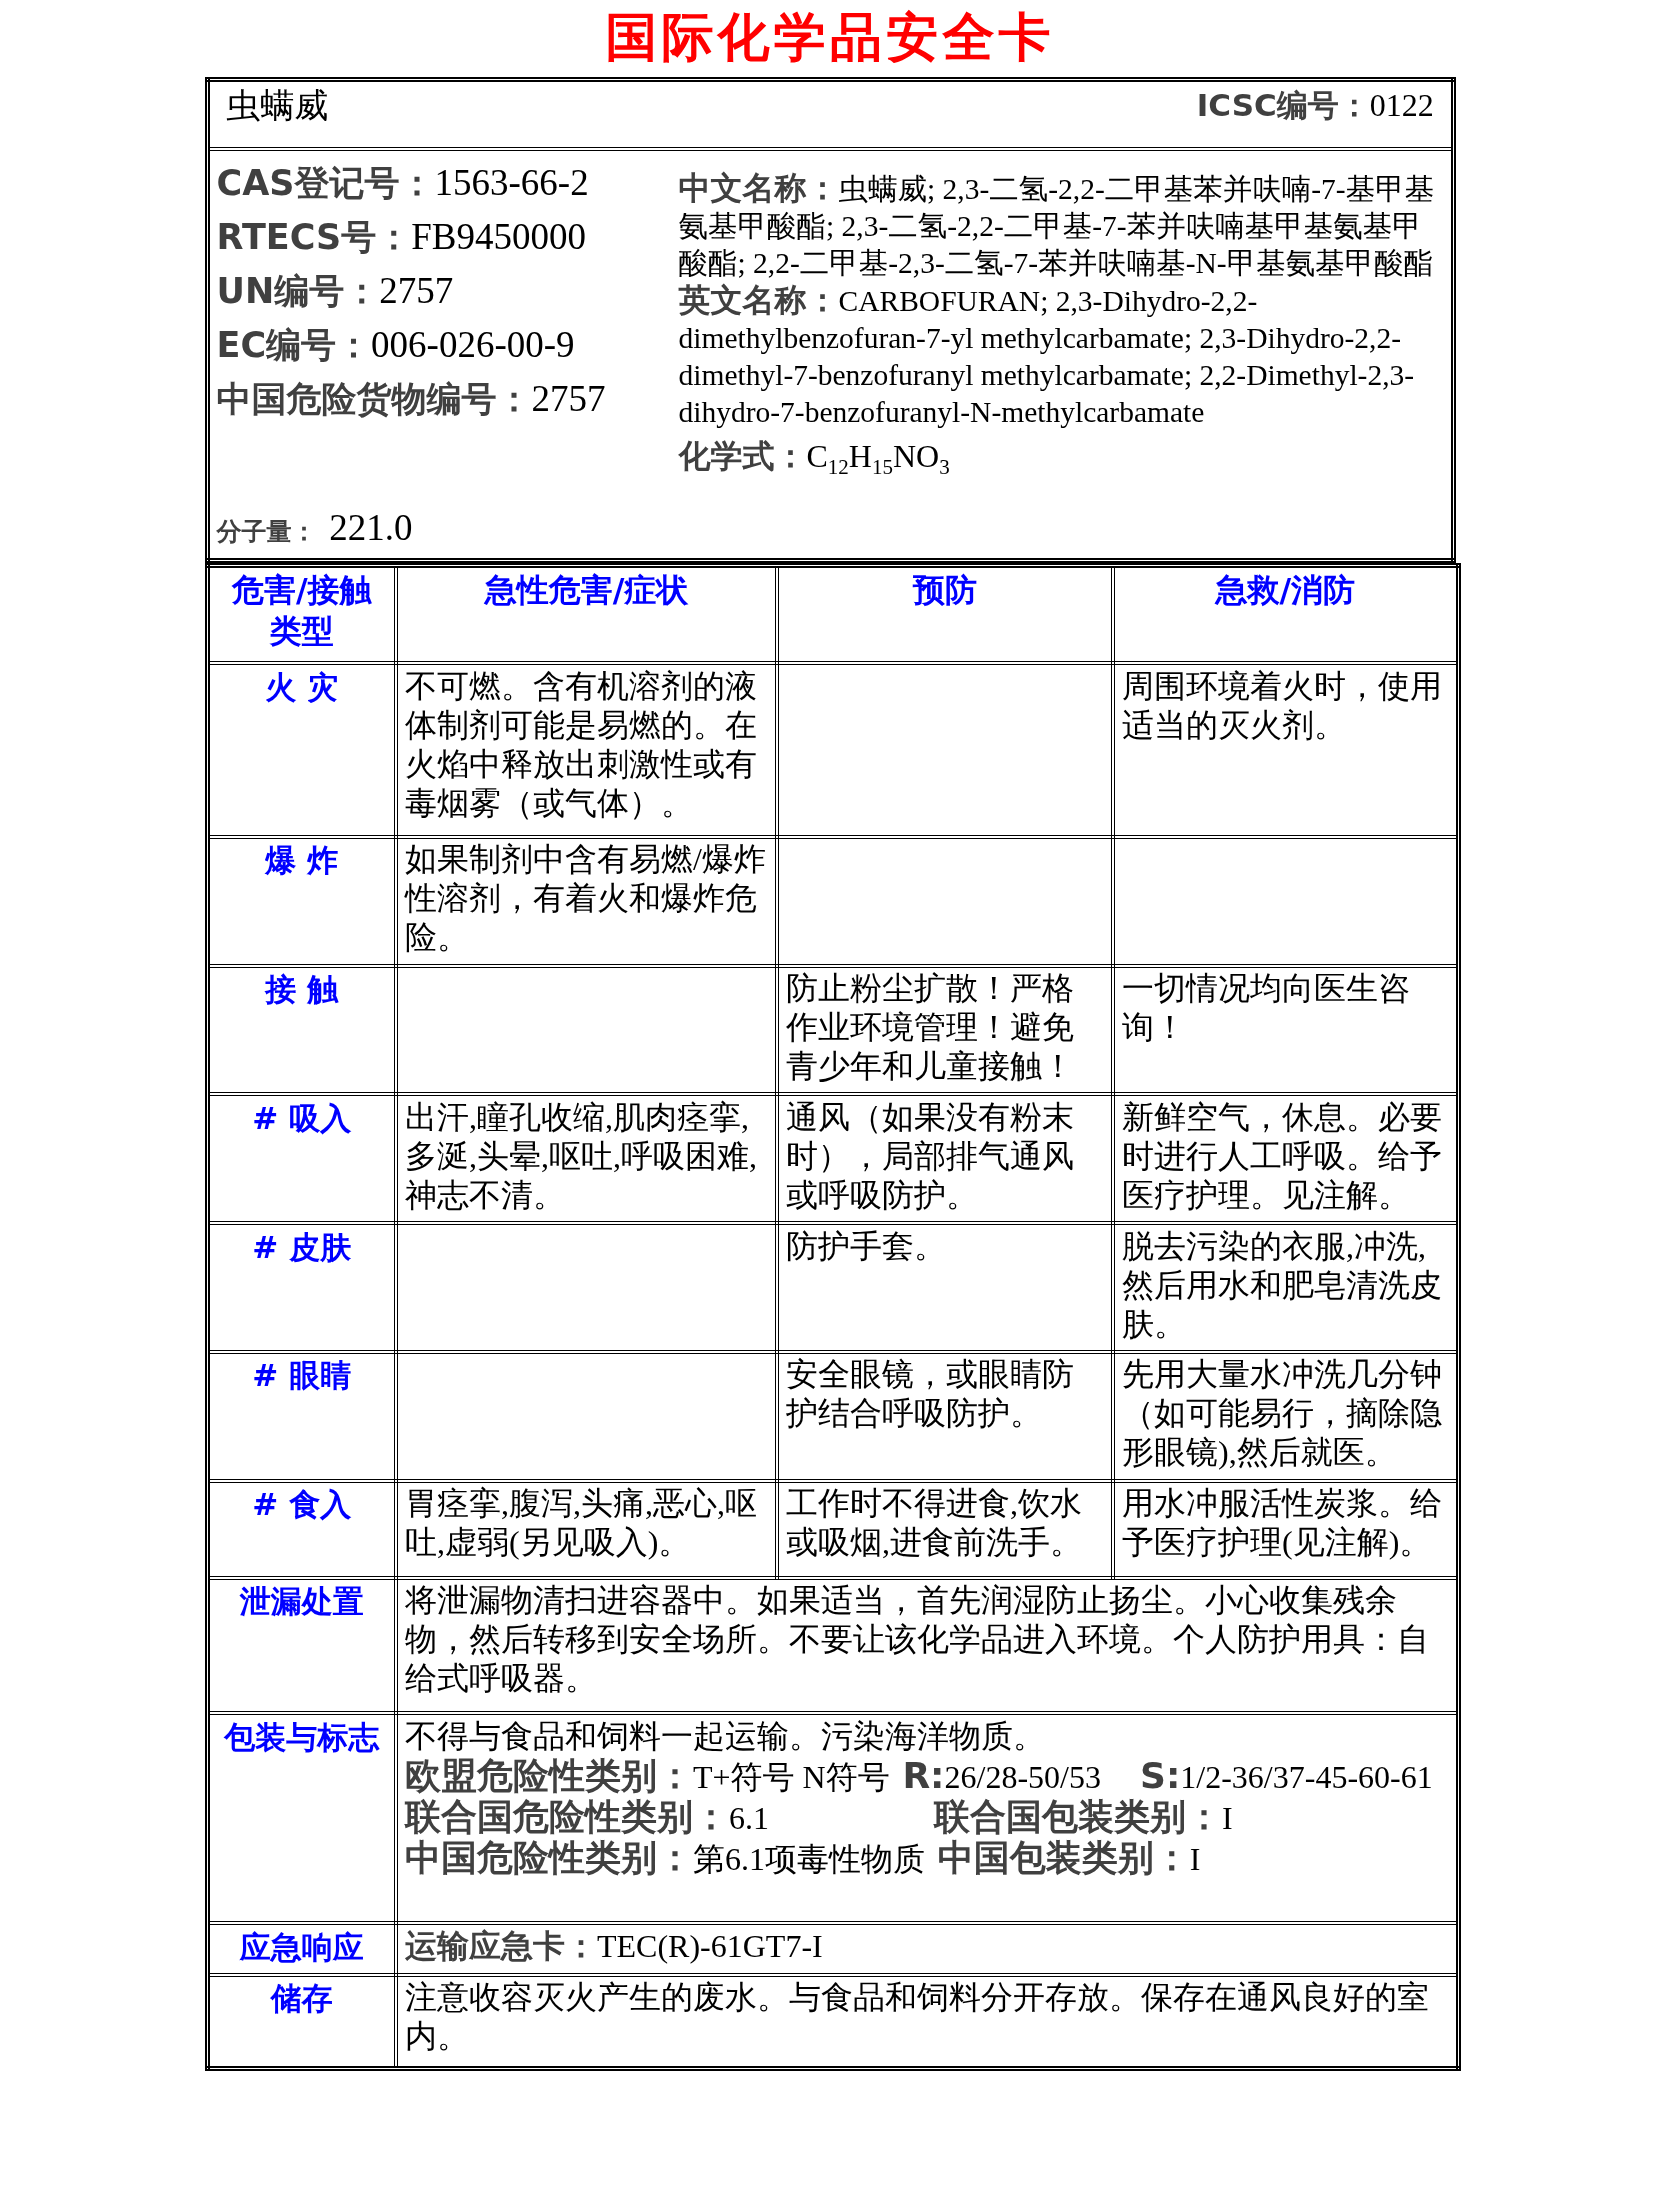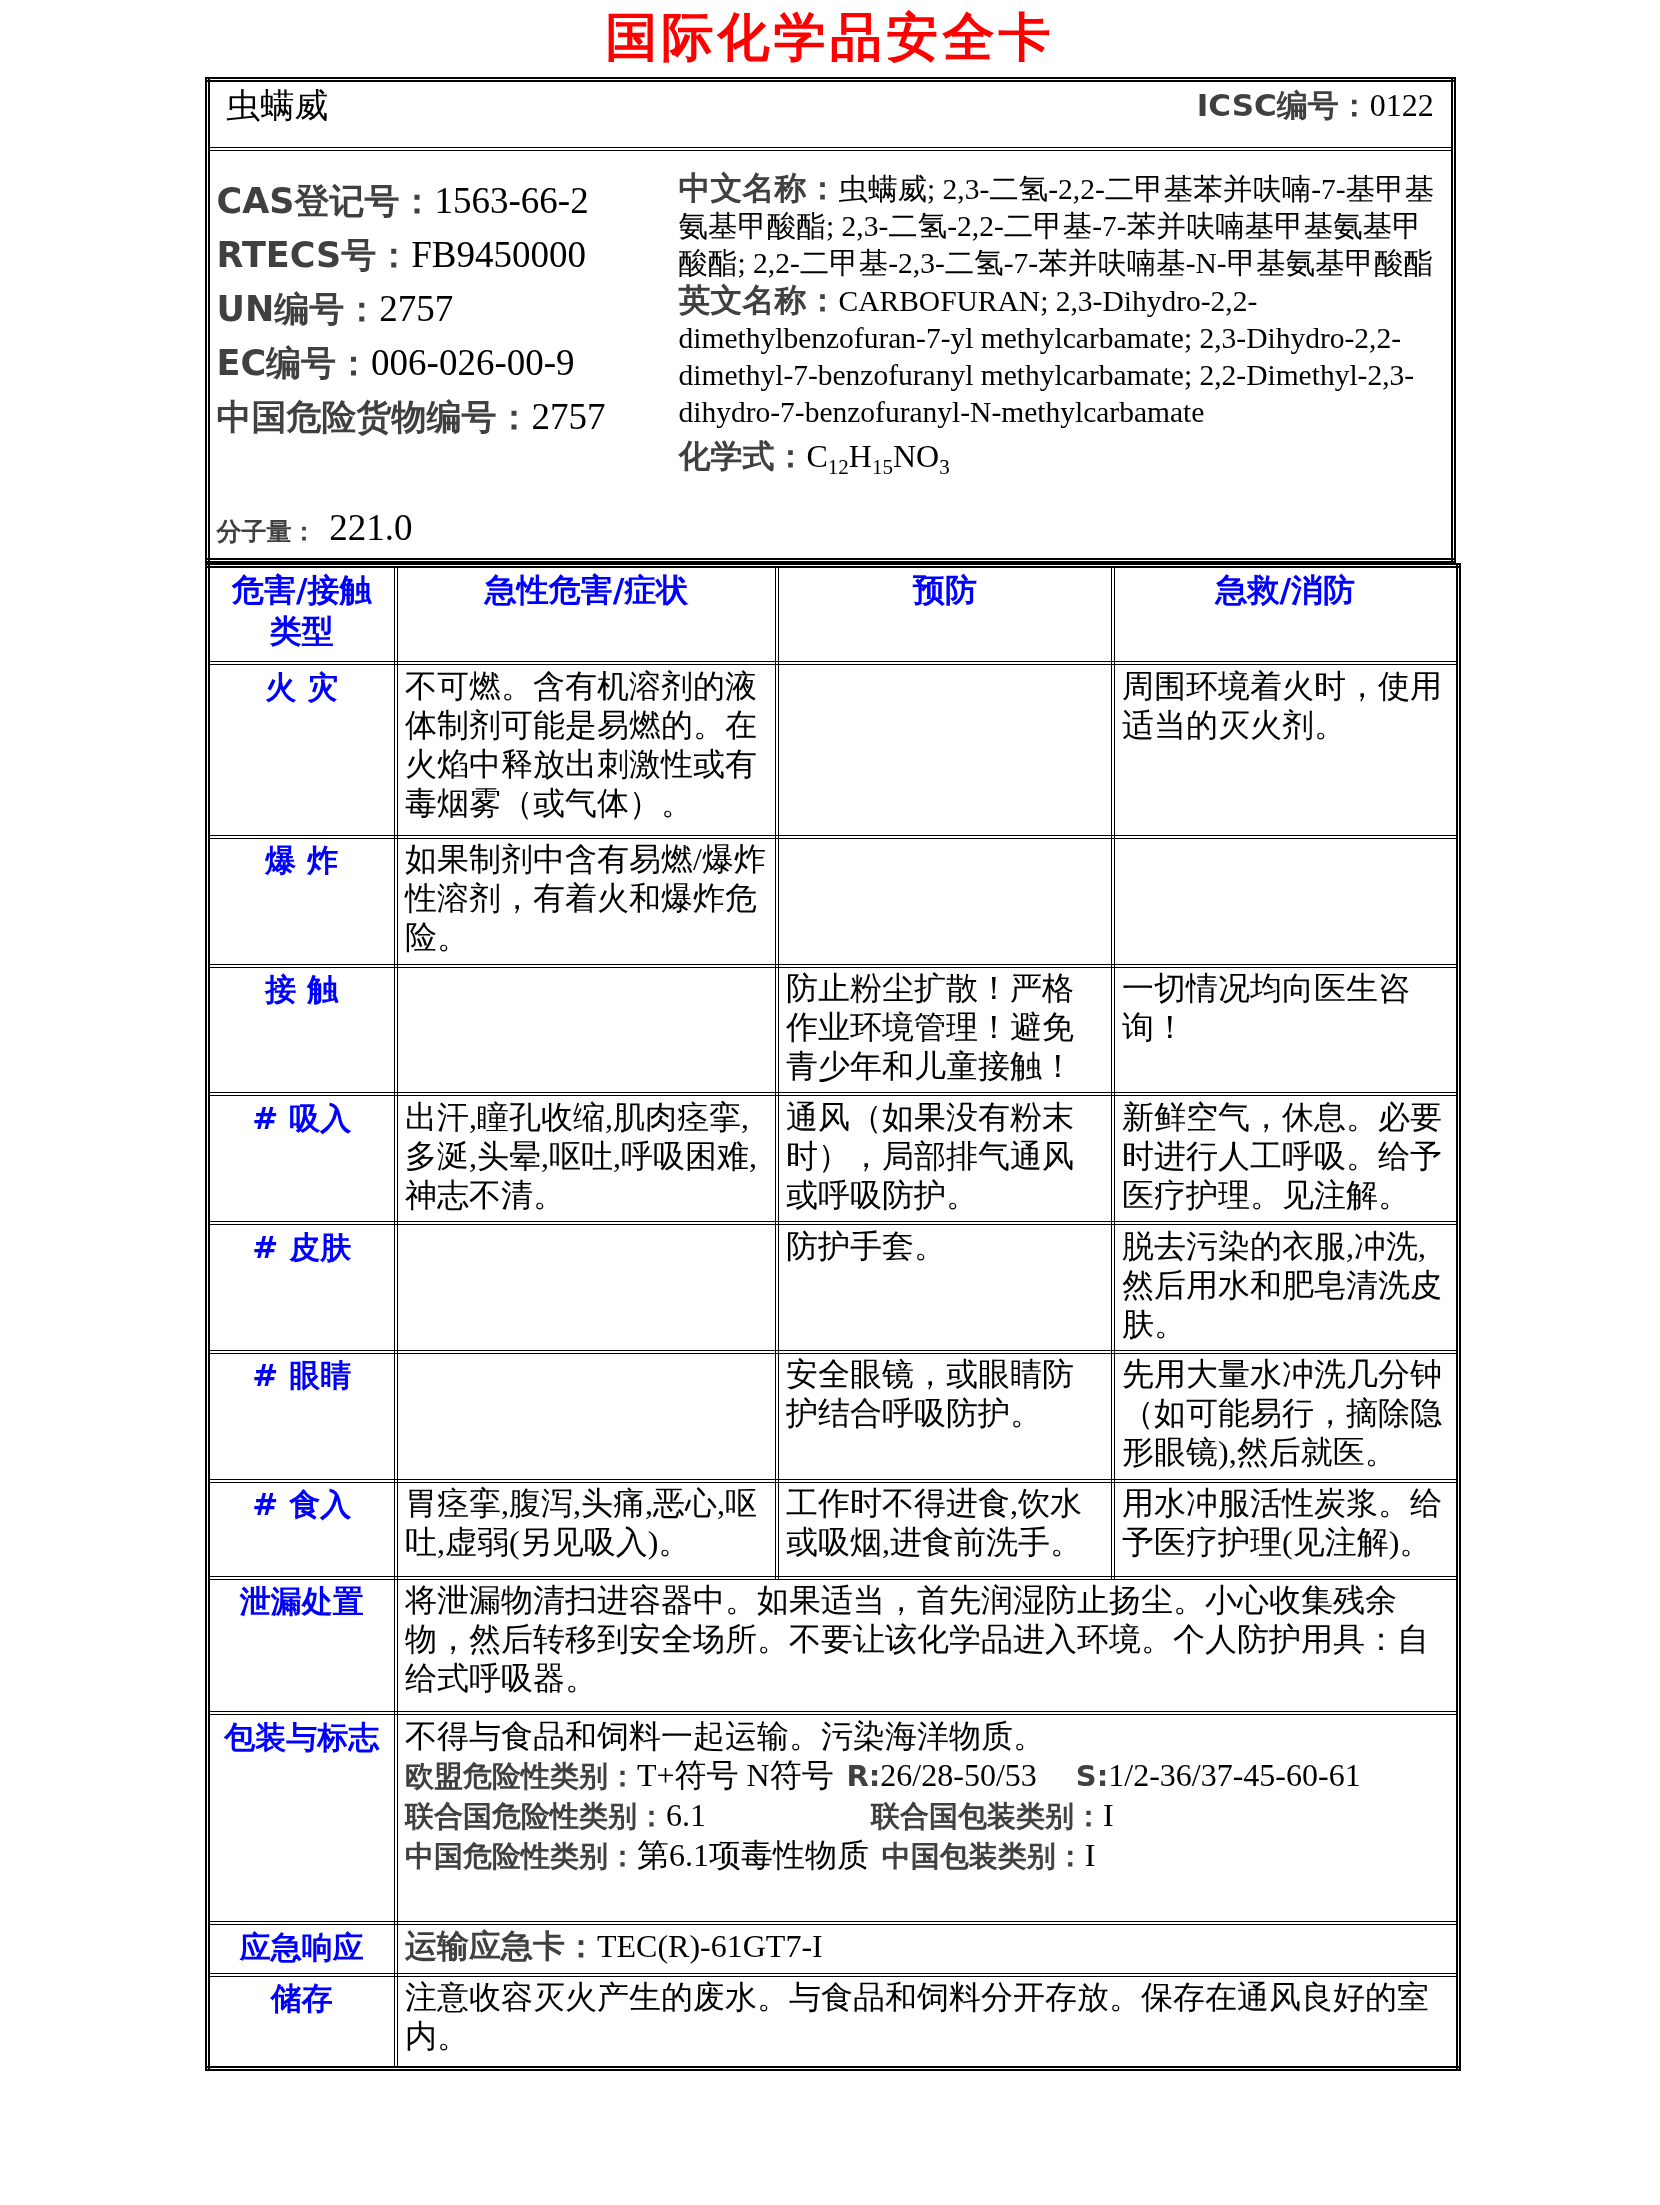--- a/index.html
+++ b/index.html
@@ -50,21 +50,21 @@
   .substance-name { font-size: 34px; }
   .icsc { font-size: 32px; }
   .icsc .lbl { font-size: 31px; }
   .r-info td { height: 405px; }
   .info-wrap { display: flex; height: 100%; }
   .info-left {
     width: 450px;
     display: flex;
     flex-direction: column;
     justify-content: space-between;
-    padding-top: 22px;
+    padding-top: 4px;
     gap: 16px;
   }
   .id-line { line-height: 53px; white-space: nowrap; font-size: 37px; }
   .id-line .lbl { font-size: 35px; }
   .mw-line { line-height: 51px; font-size: 37px; }
   .mw-line .lbl { font-size: 25px; }
   .mw-line .val { margin-left: 12.7px; }
   .info-right { flex: 1; padding-top: 18px; margin-left: 12px; }
   .names-par { font-size: 29.5px; line-height: 37px; margin: 0; text-align: left; }
   .names-par .lbl { font-size: 32px; }
@@ -98,21 +98,21 @@
   .r-cont  td { height: 122px; border-radius: 18px; }
   .r-inh   td { height: 122px; }
   .r-skin  td { height: 122px; }
   .r-eye   td { height: 122px; }
   .r-ing   td { height: 90px; }
   .r-spill td { height: 129px; }
   .r-pack  td { height: 203px; }
   .r-emerg td { height: 45px; }
   .r-stor  td { height: 86px; }
   .pack-par { margin: 0; font-size: 32px; line-height: 39px; }
-  .pack-par .lbl { font-size: 29px; }
+  .pack-par .lbl { font-size: 36px; }
   .gap-sm { margin-left: 12.7px; }
   .gap-md { margin-left: 39px; }
   .gap-lg { margin-left: 165px; }
 </style>
 </head>
 <body>
 
 <div class="page-title">国际化学品安全卡</div>
 
 <div class="card">

